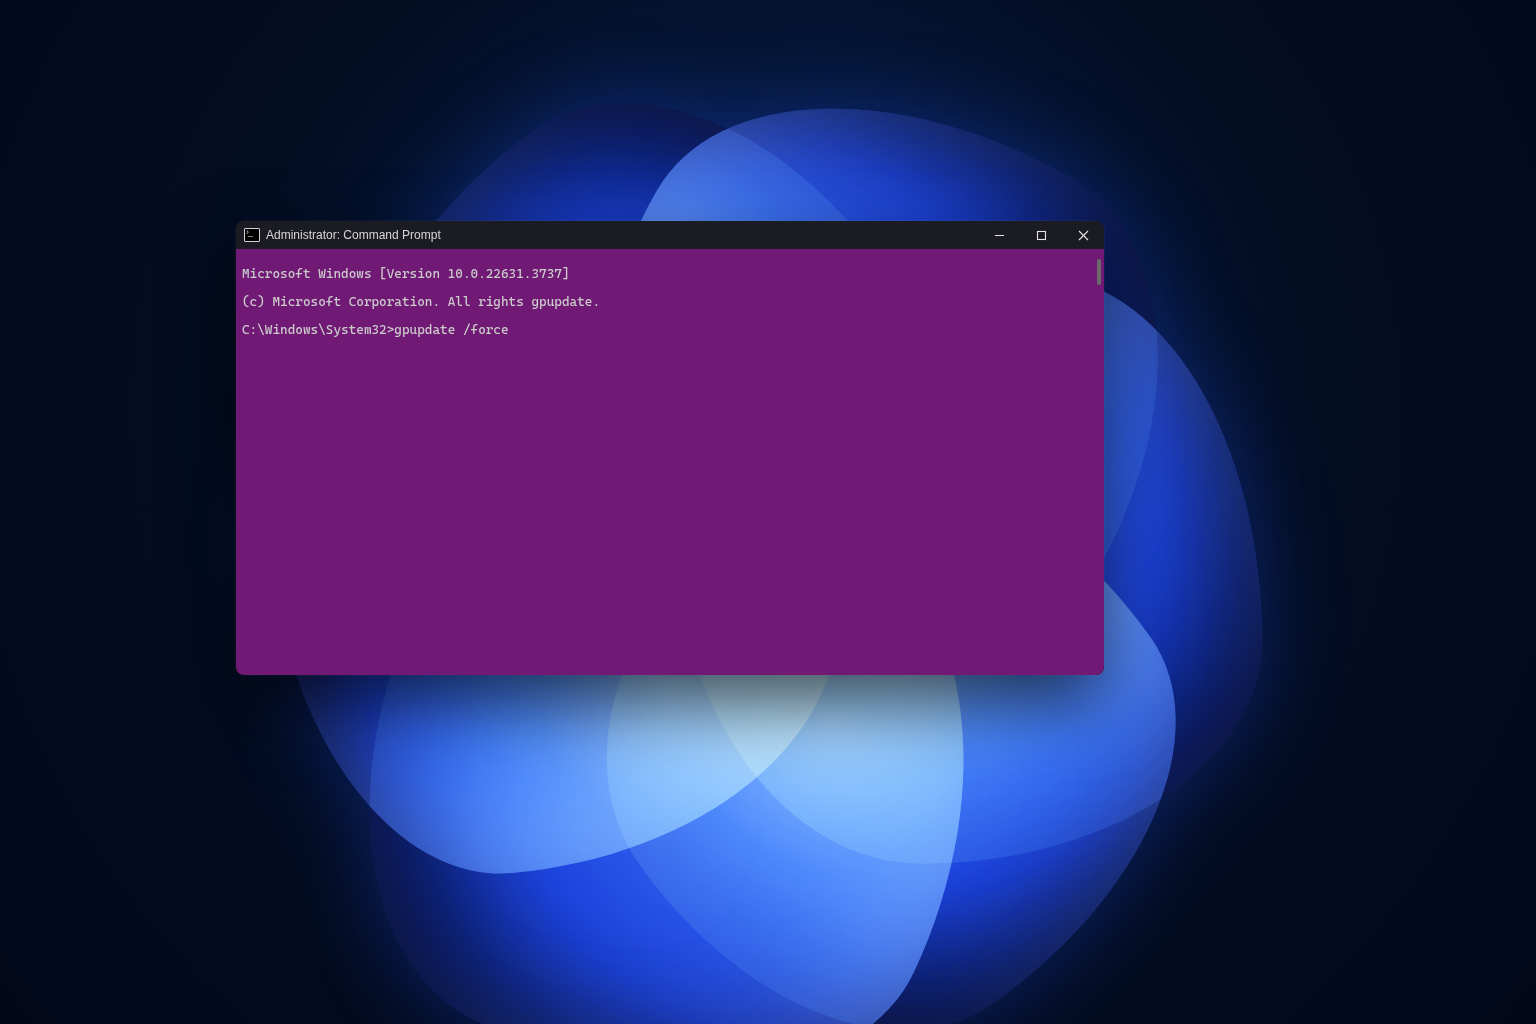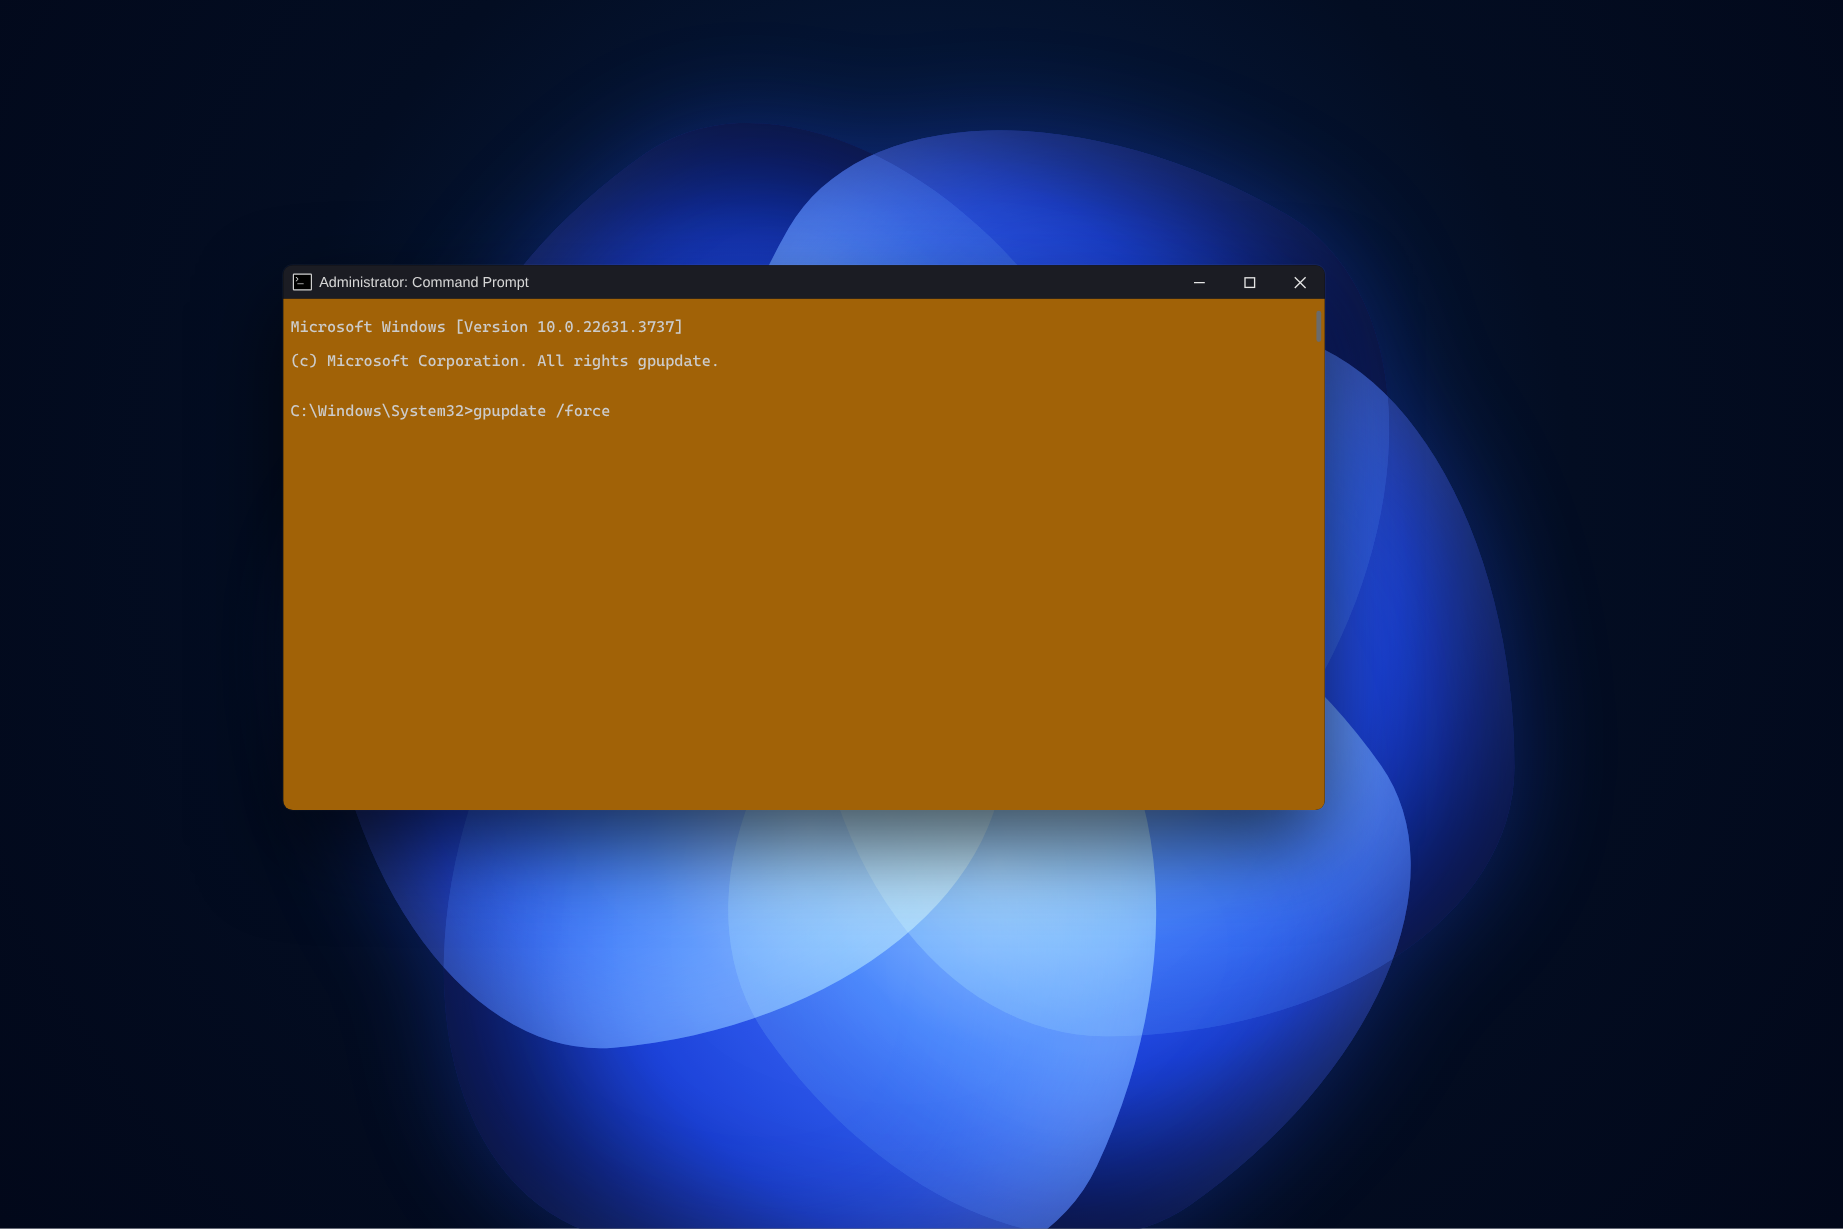--- a/index.html
+++ b/index.html
@@ -104,30 +104,30 @@
     display: flex;
     align-items: center;
     justify-content: center;
     color: #e5e5e5;
   }
   .win-btn svg { width: 11px; height: 11px; stroke: currentColor; stroke-width: 1.1; fill: none; }
 
   .terminal-area {
     position: relative;
     flex: 1;
-    background: #a16207;
+    background: #701a75;
     color: #cccccc;
     font-family: "Consolas", "Cascadia Mono", monospace;
     font-size: 13px;
     line-height: 14px;
     padding: 4px 8px 6px 6px;
     white-space: pre;
   }
   .terminal-area .row { display: block; }
-  .terminal-area .prompt-row { margin-top: 14px; }
+  .terminal-area .prompt-row { }
 
   .scrollbar-track {
     position: absolute;
     right: 3px;
     top: 4px;
     width: 8px;
     bottom: 6px;
   }
   .scrollbar-thumb {
     position: absolute;

